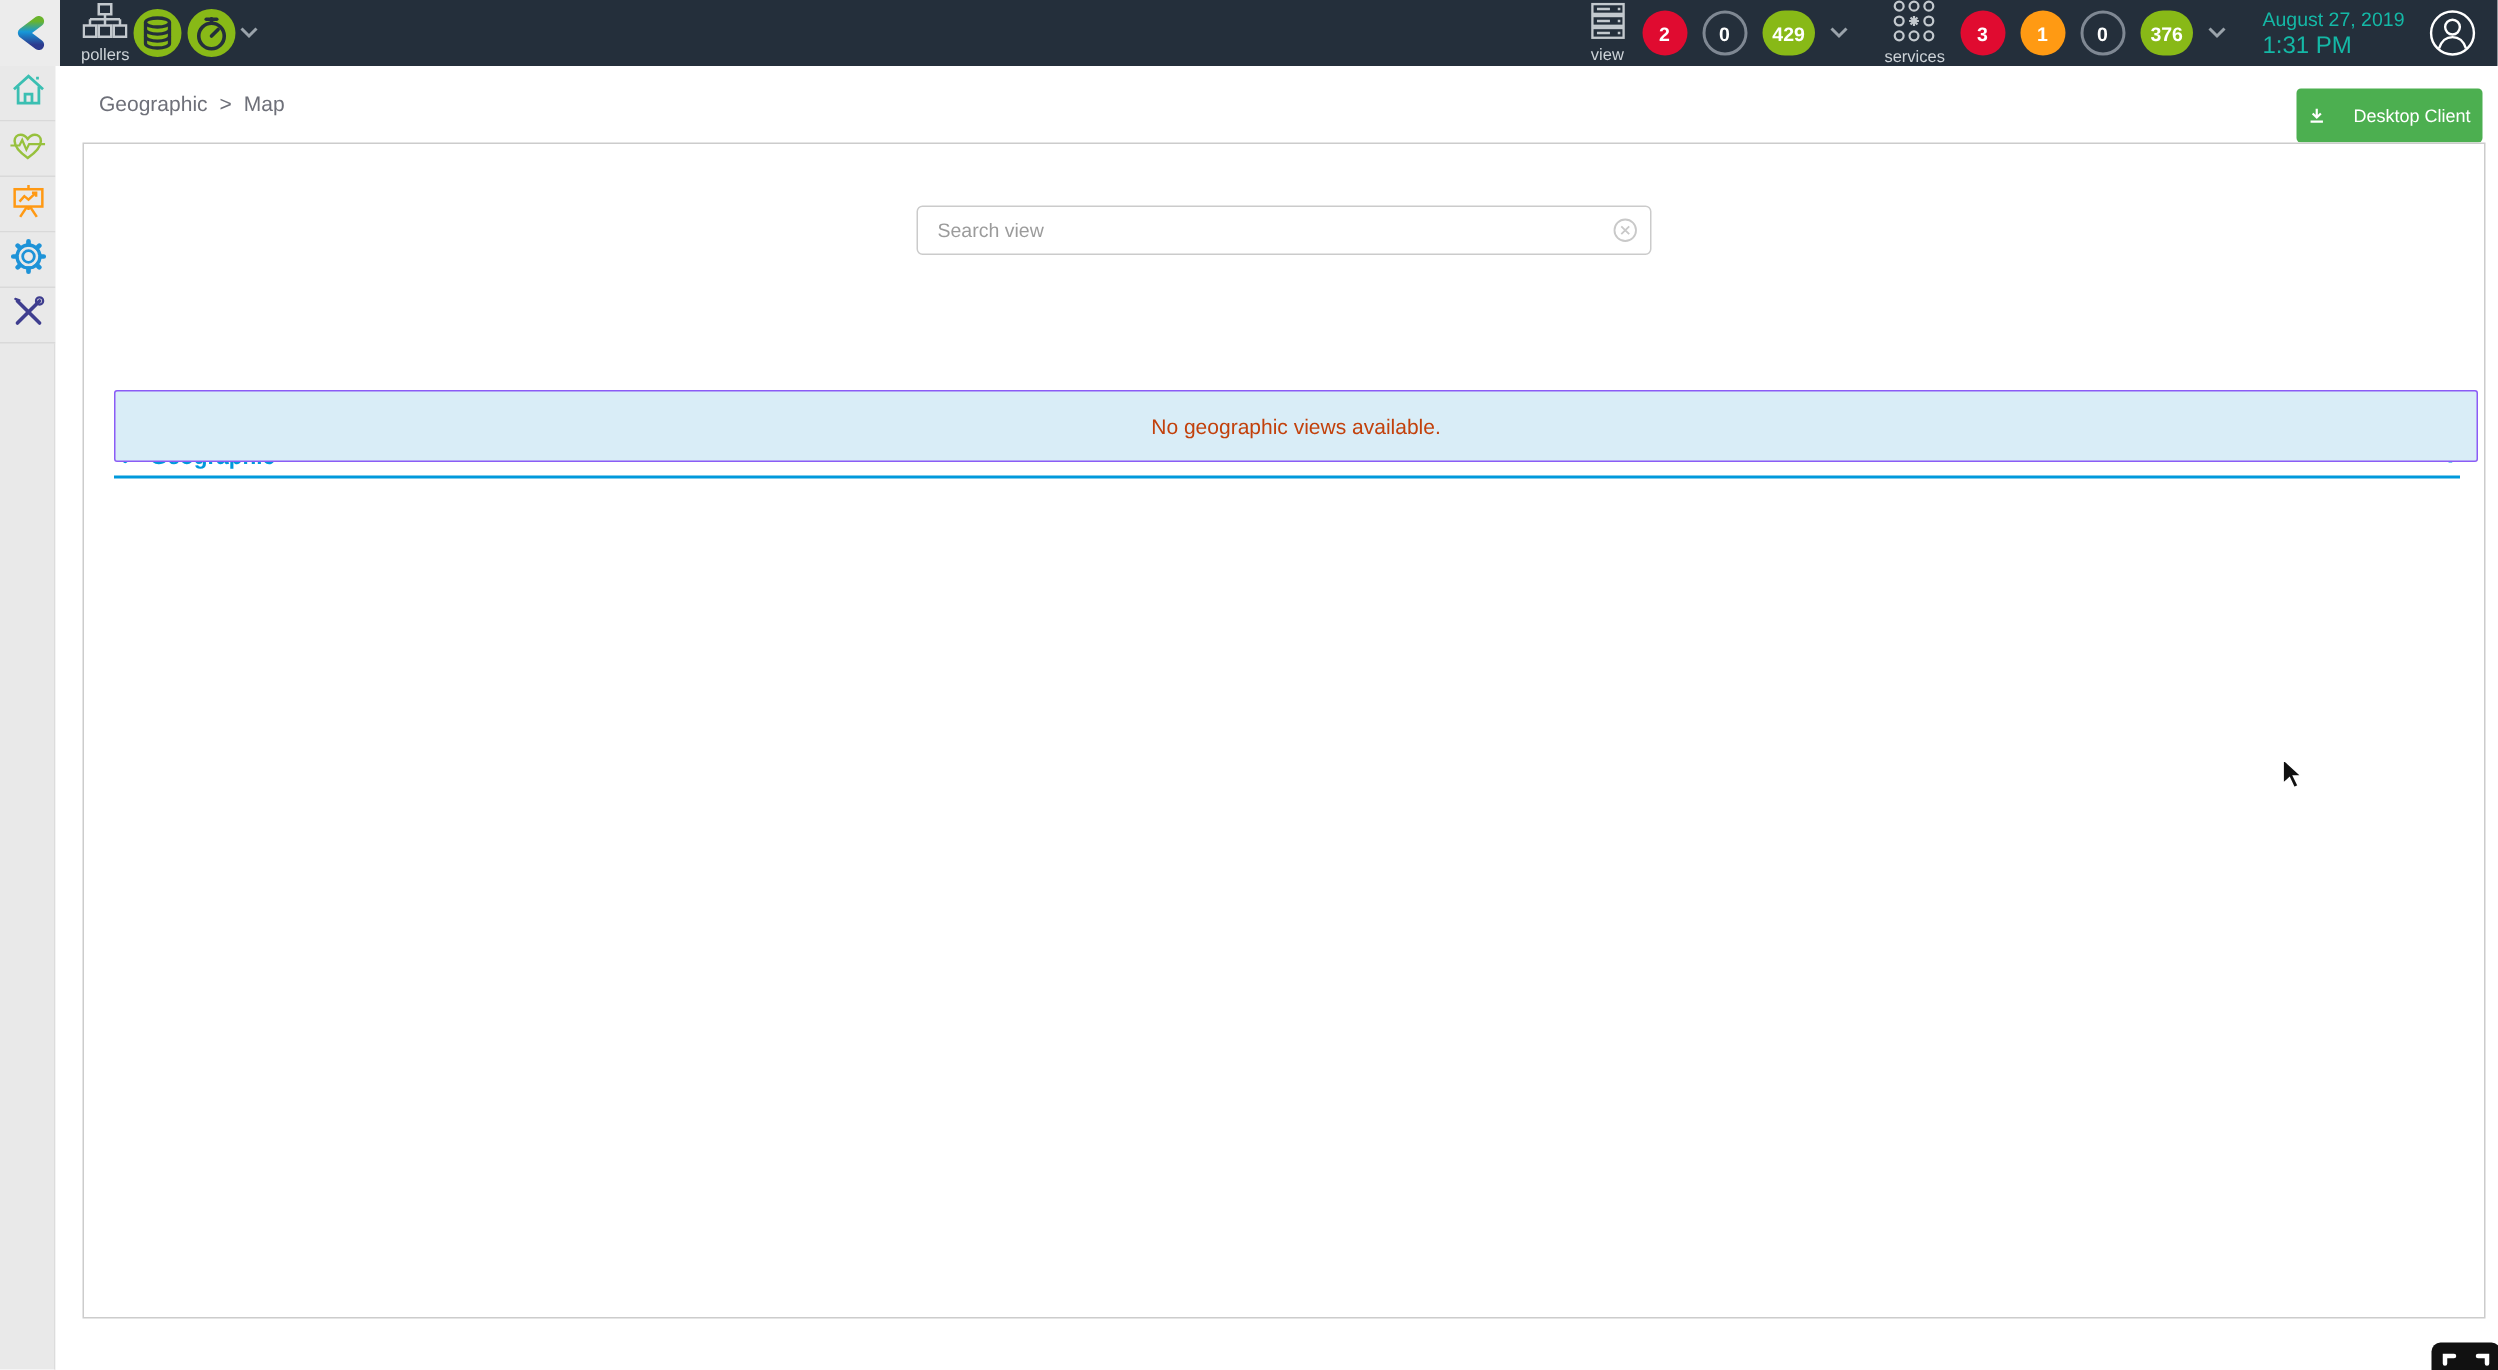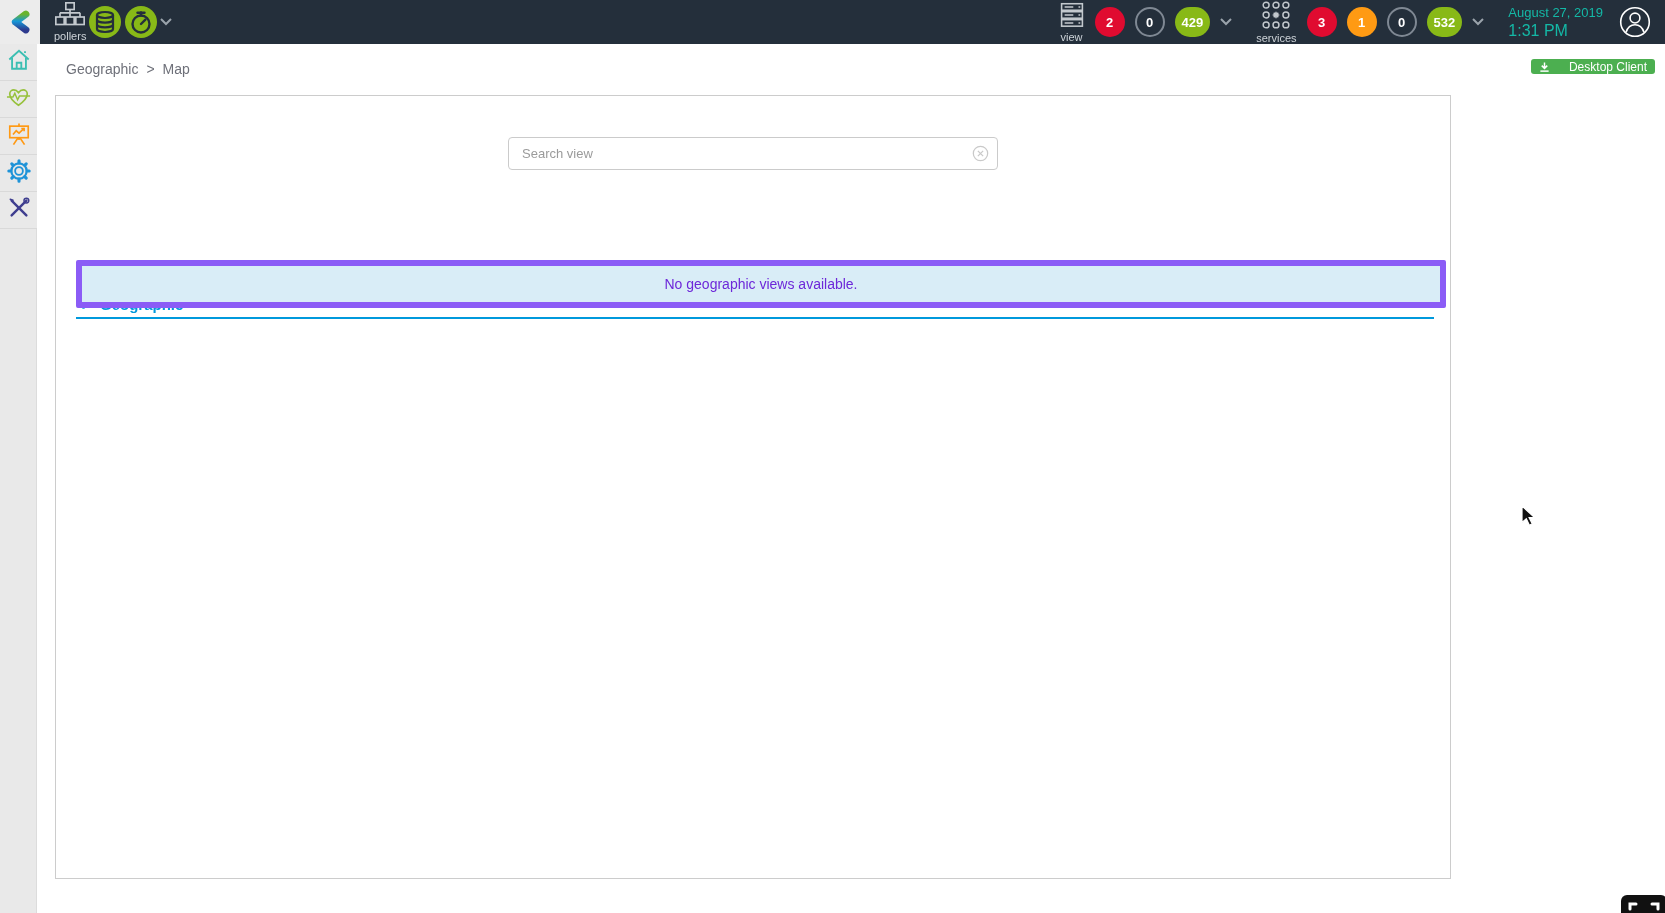--- a/index.html
+++ b/index.html
@@ -33,48 +33,48 @@
   .sidebar { position:absolute; left:0; top:44px; width:37px; height:869px;
              background:#e9e9e9; border-right:1px solid #dcdcdc; }
   .side-item { width:37px; height:37px; display:flex; align-items:center; justify-content:center;
                border-bottom:1px solid #d9d9d9; cursor:pointer; background:#e9e9e9; }
 
   
   .content { position:absolute; left:37px; top:44px; width:1628px; height:869px; background:#fff; }
   .breadcrumb { position:absolute; left:29px; top:17px; font-size:14px; color:#6e7079;
                 display:flex; gap:8px; align-items:center; }
   .breadcrumb .bc-link { cursor:pointer; }
-  .dc-btn { position:absolute; right:10px; top:15px; height:15px; background:#4caf50;
+  .dc-btn { position:absolute; right:10px; top:15px; height:36px; background:#4caf50;
             border:none; border-radius:3px; color:#fff; font-size:12px;
             font-family:"Liberation Sans", sans-serif; display:flex; align-items:center;
             gap:19px; padding:0 8px; cursor:pointer; }
 
-  .panel { position:absolute; left:18px; top:51px; width:1396px; height:784px;
+  .panel { position:absolute; left:18px; top:51px; width:1602px; height:784px;
            border:1px solid #cccccc; background:#fff; }
 
   .search-wrap { position:absolute; left:50%; transform:translateX(-50%); top:41px;
                  width:490px; height:33px; }
   .search-input { width:100%; height:100%; border:1px solid #cbcbcb; border-radius:4px;
                   padding:0 34px 0 13px; font-size:13px; color:#444; outline:none;
                   font-family:"Liberation Sans", sans-serif; }
   .search-input::placeholder { color:#9b9b9b; }
   .search-clear { position:absolute; right:9px; top:8px; cursor:pointer; line-height:0; }
 
   .section-row { position:absolute; left:20px; right:16px; height:27px;
                  border-bottom:2px solid #0099dc; display:flex; align-items:center; gap:9px; }
   .section-row .sec-label { color:#0099dc; font-size:15px; font-weight:bold; cursor:pointer; }
   .sec-chevron { display:flex; align-items:center; cursor:pointer; line-height:0; }
   .sec-add { margin-left:auto; color:#0099dc; font-size:22px; font-weight:bold;
              cursor:pointer; line-height:18px; padding-bottom:4px; }
   .row-standard { top:158px; }
   .row-geographic { top:196px; }
 
   .alert-info { position:absolute; left:20px; right:4px; top:164px; height:48px;
-                background:#d9edf7; border:6px solid #8b5cf6; border-radius:2px;
-                color:#6d28d9; font-size:14px; display:flex; align-items:center;
+                background:#d9edf7; border:1px solid #8b5cf6; border-radius:2px;
+                color:#c2410c; font-size:14px; display:flex; align-items:center;
                 justify-content:center; }
 
   .cursor { position:absolute; left:1521px; top:505px; z-index:50; pointer-events:none; }
 
   .shot-btn { position:absolute; left:1621px; top:895px; width:46px; height:34px;
               background:#111; border-radius:6px; display:flex; align-items:flex-start;
               justify-content:center; z-index:40; cursor:pointer; }
 </style>
 </head>
 <body>
@@ -173,21 +173,21 @@
             <circle cx="17" cy="29" r="3.6"></circle>
             <circle cx="29" cy="29" r="3.6"></circle>
           <path d="M13 17h8 M17 13v8 M14.2 14.2l5.6 5.6 M19.8 14.2l-5.6 5.6"></path>
         </svg>
       </span>
       <span class="lbl">services</span>
     </div>
     <span class="badge critical">3</span>
     <span class="badge warning">1</span>
     <span class="badge pending">0</span>
-    <span class="badge ok">532</span>
+    <span class="badge ok">376</span>
     <span class="tb-chevron">
       <svg width="12" height="8" viewBox="0 0 12 8" fill="none" stroke="#9aa3ab" stroke-width="2">
         <path d="M1 1l5 5 5-5"></path>
       </svg>
     </span>
 
     <div class="clock">
       <div class="date">August 27, 2019</div>
       <div class="time">1:31 PM</div>
     </div>

